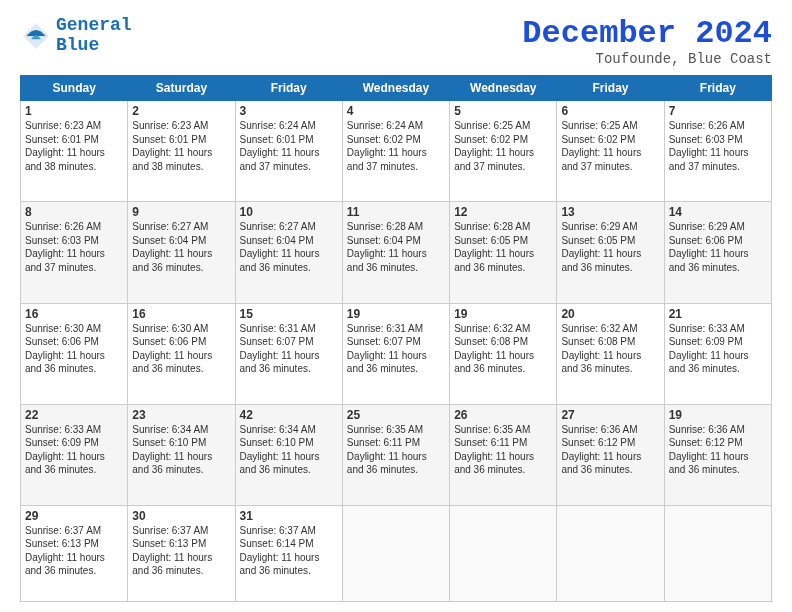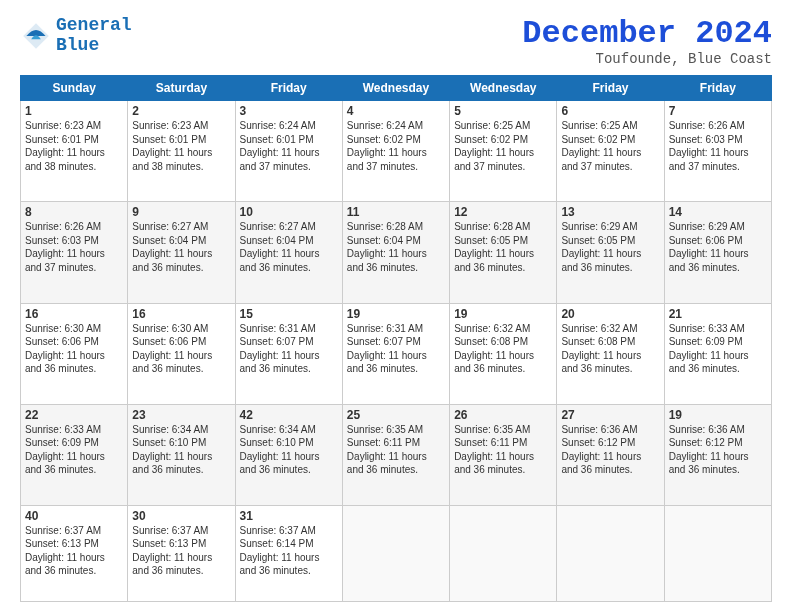--- a/index.html
+++ b/index.html
@@ -335,21 +335,21 @@
           <td>
             <span class="day-num">19</span>
             <div class="cell-text" style="white-space: pre-line;">Sunrise: 6:36 AM
 Sunset: 6:12 PM
 Daylight: 11 hours
 and 36 minutes.</div>
           </td>
         </tr>
         <tr class="last-row">
           <td>
-            <span class="day-num">40</span>
+            <span class="day-num">29</span>
             <div class="cell-text" style="white-space: pre-line;">Sunrise: 6:37 AM
 Sunset: 6:13 PM
 Daylight: 11 hours
 and 36 minutes.</div>
           </td>
           <td>
             <span class="day-num">30</span>
             <div class="cell-text" style="white-space: pre-line;">Sunrise: 6:37 AM
 Sunset: 6:13 PM
 Daylight: 11 hours

